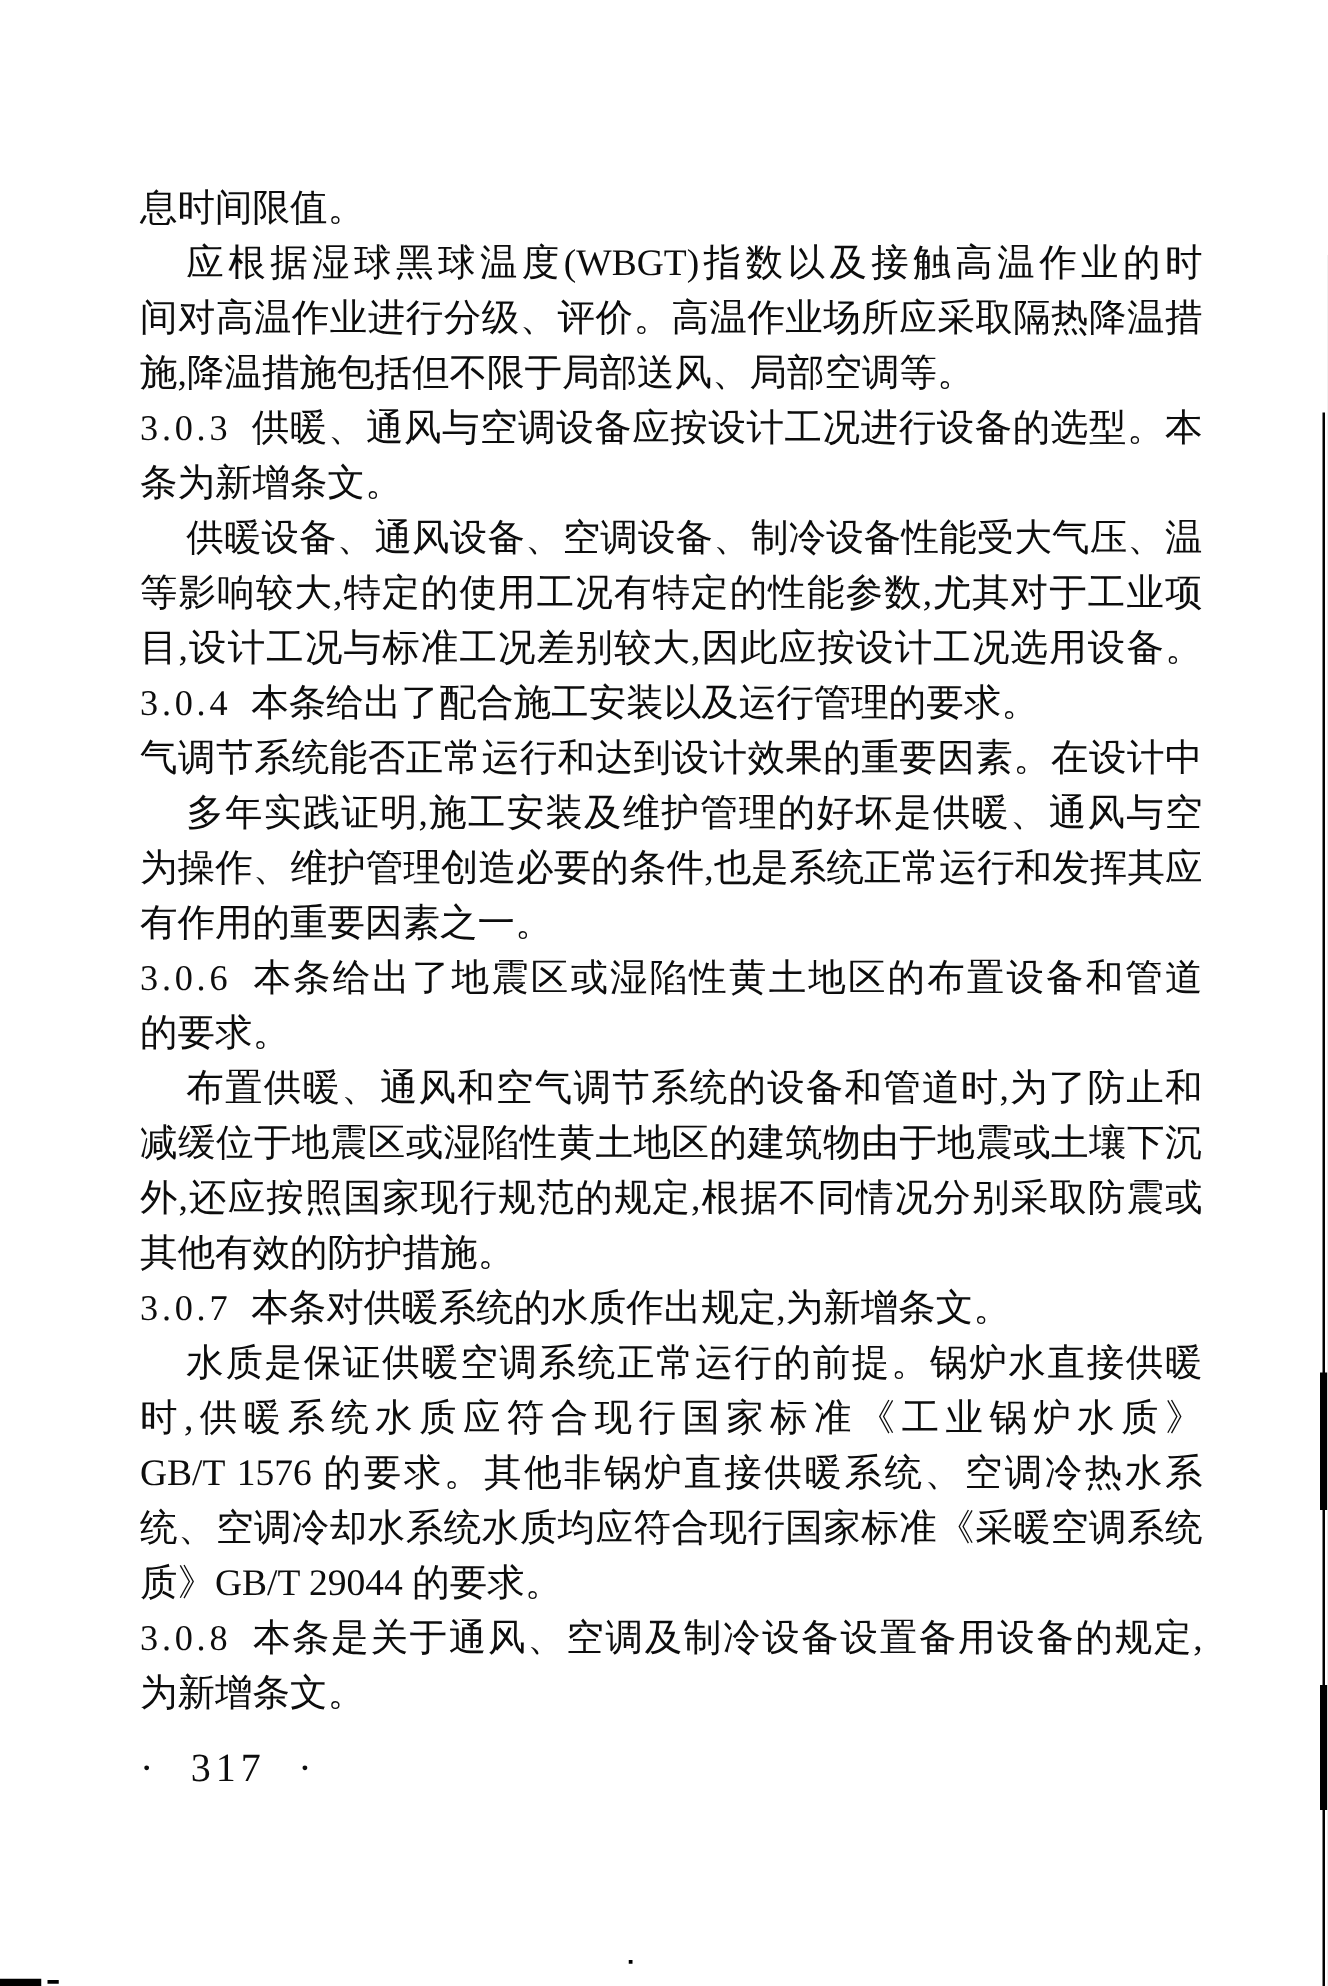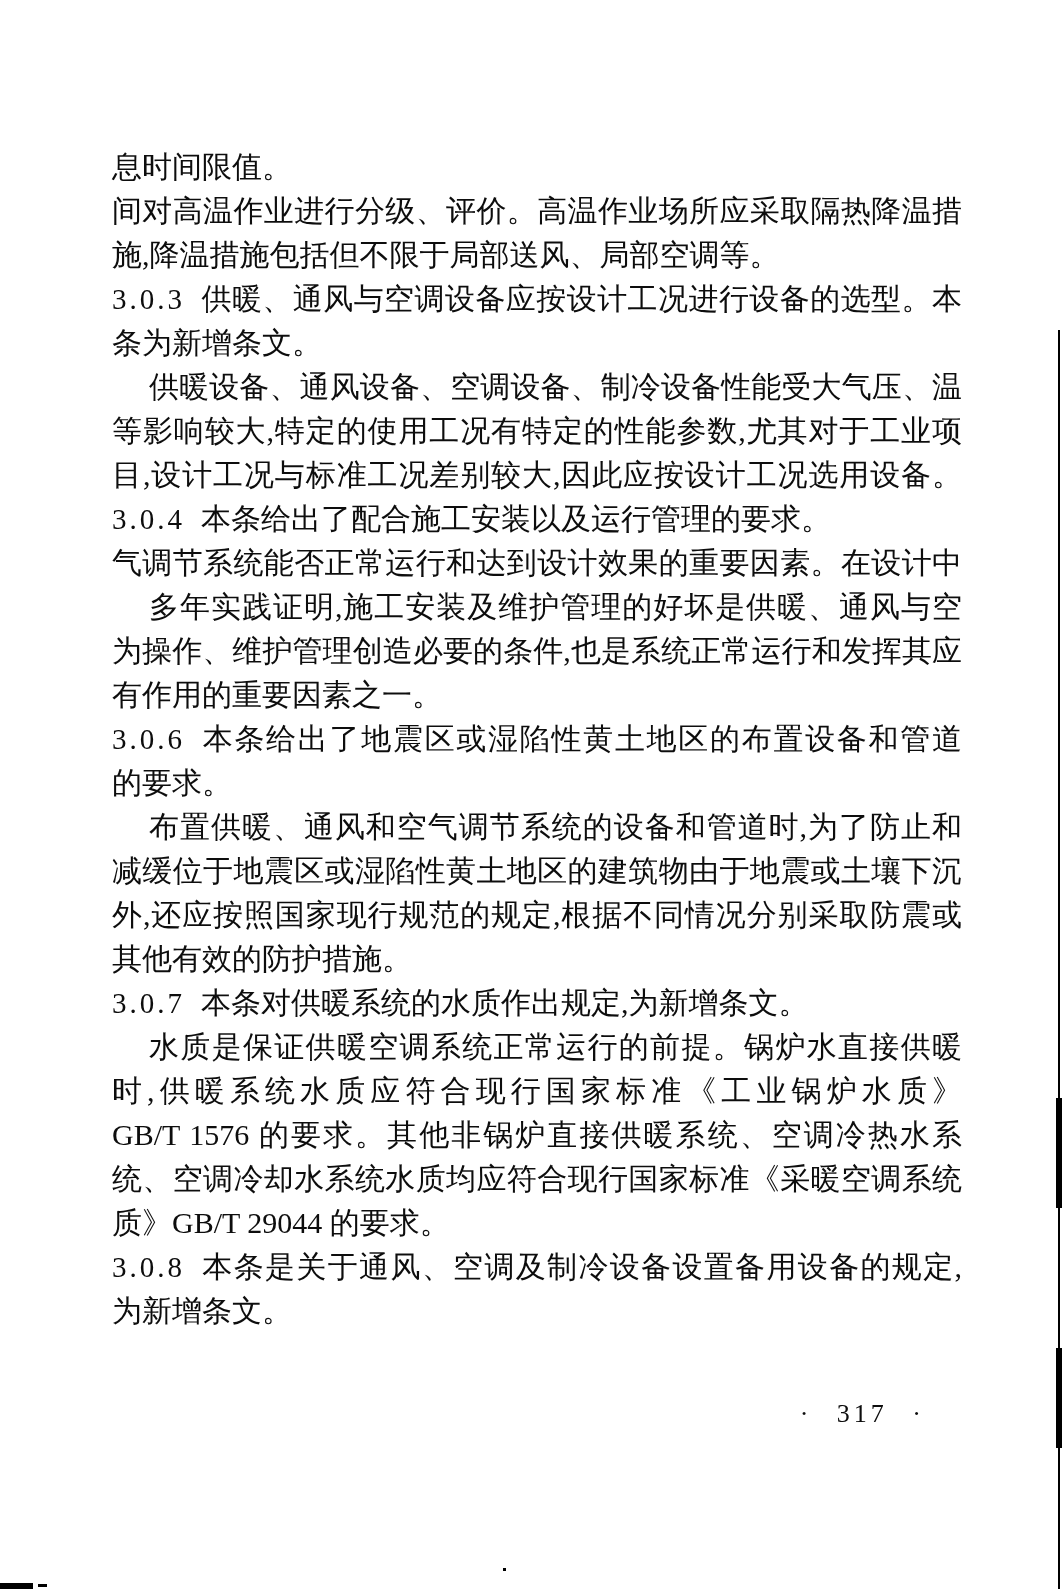--- a/index.html
+++ b/index.html
@@ -44,22 +44,22 @@
     letter-spacing: 3px;
     margin-right: 16px;
   }
   .pagenum {
     position: absolute;
     left: 112px;
     top: 1394px;
     width: 813px;
     height: 40px;
     line-height: 40px;
-    text-align: right;
-    font-size: 26px;
+    text-align: left;
+    font-size: 32px;
     letter-spacing: 4px;
     word-spacing: 14px;
   }
   .artifact {
     position: absolute;
     background: #000000;
   }
   .binding-line  { left: 1058px; top: 330px;  width: 2px;  height: 1259px; }
   .binding-thick-a { left: 1056px; top: 1098px; width: 6px; height: 110px; }
   .binding-thick-b { left: 1056px; top: 1348px; width: 6px; height: 100px; }
@@ -67,20 +67,21 @@
   .speck-a       { left: 38px;   top: 1584px; width: 9px;  height: 3px; }
   .speck-b       { left: 503px;  top: 1568px; width: 3px;  height: 3px; }
 </style>
 </head>
 <body>
 
 <div class="page">
 
   <div class="text-block" id="doc-body">
       <div class="line"><span class="txt">息时间限值。</span></div>
+      <div class="line just ind"><span class="txt">应根据湿球黑球温度(WBGT)指数以及接触高温作业的时</span></div>
       <div class="line just"><span class="txt">间对高温作业进行分级、评价。高温作业场所应采取隔热降温措</span></div>
       <div class="line"><span class="txt">施,降温措施包括但不限于局部送风、局部空调等。</span></div>
       <div class="line just"><span class="num">3.0.3</span><span class="txt">供暖、通风与空调设备应按设计工况进行设备的选型。本</span></div>
       <div class="line"><span class="txt">条为新增条文。</span></div>
       <div class="line just ind"><span class="txt">供暖设备、通风设备、空调设备、制冷设备性能受大气压、温度</span></div>
       <div class="line just"><span class="txt">等影响较大,特定的使用工况有特定的性能参数,尤其对于工业项</span></div>
       <div class="line just"><span class="txt">目,设计工况与标准工况差别较大,因此应按设计工况选用设备。</span></div>
       <div class="line"><span class="num">3.0.4</span><span class="txt">本条给出了配合施工安装以及运行管理的要求。</span></div>
       <div class="line just"><span class="txt">气调节系统能否正常运行和达到设计效果的重要因素。在设计中</span></div>
       <div class="line just ind"><span class="txt">多年实践证明,施工安装及维护管理的好坏是供暖、通风与空</span></div>

